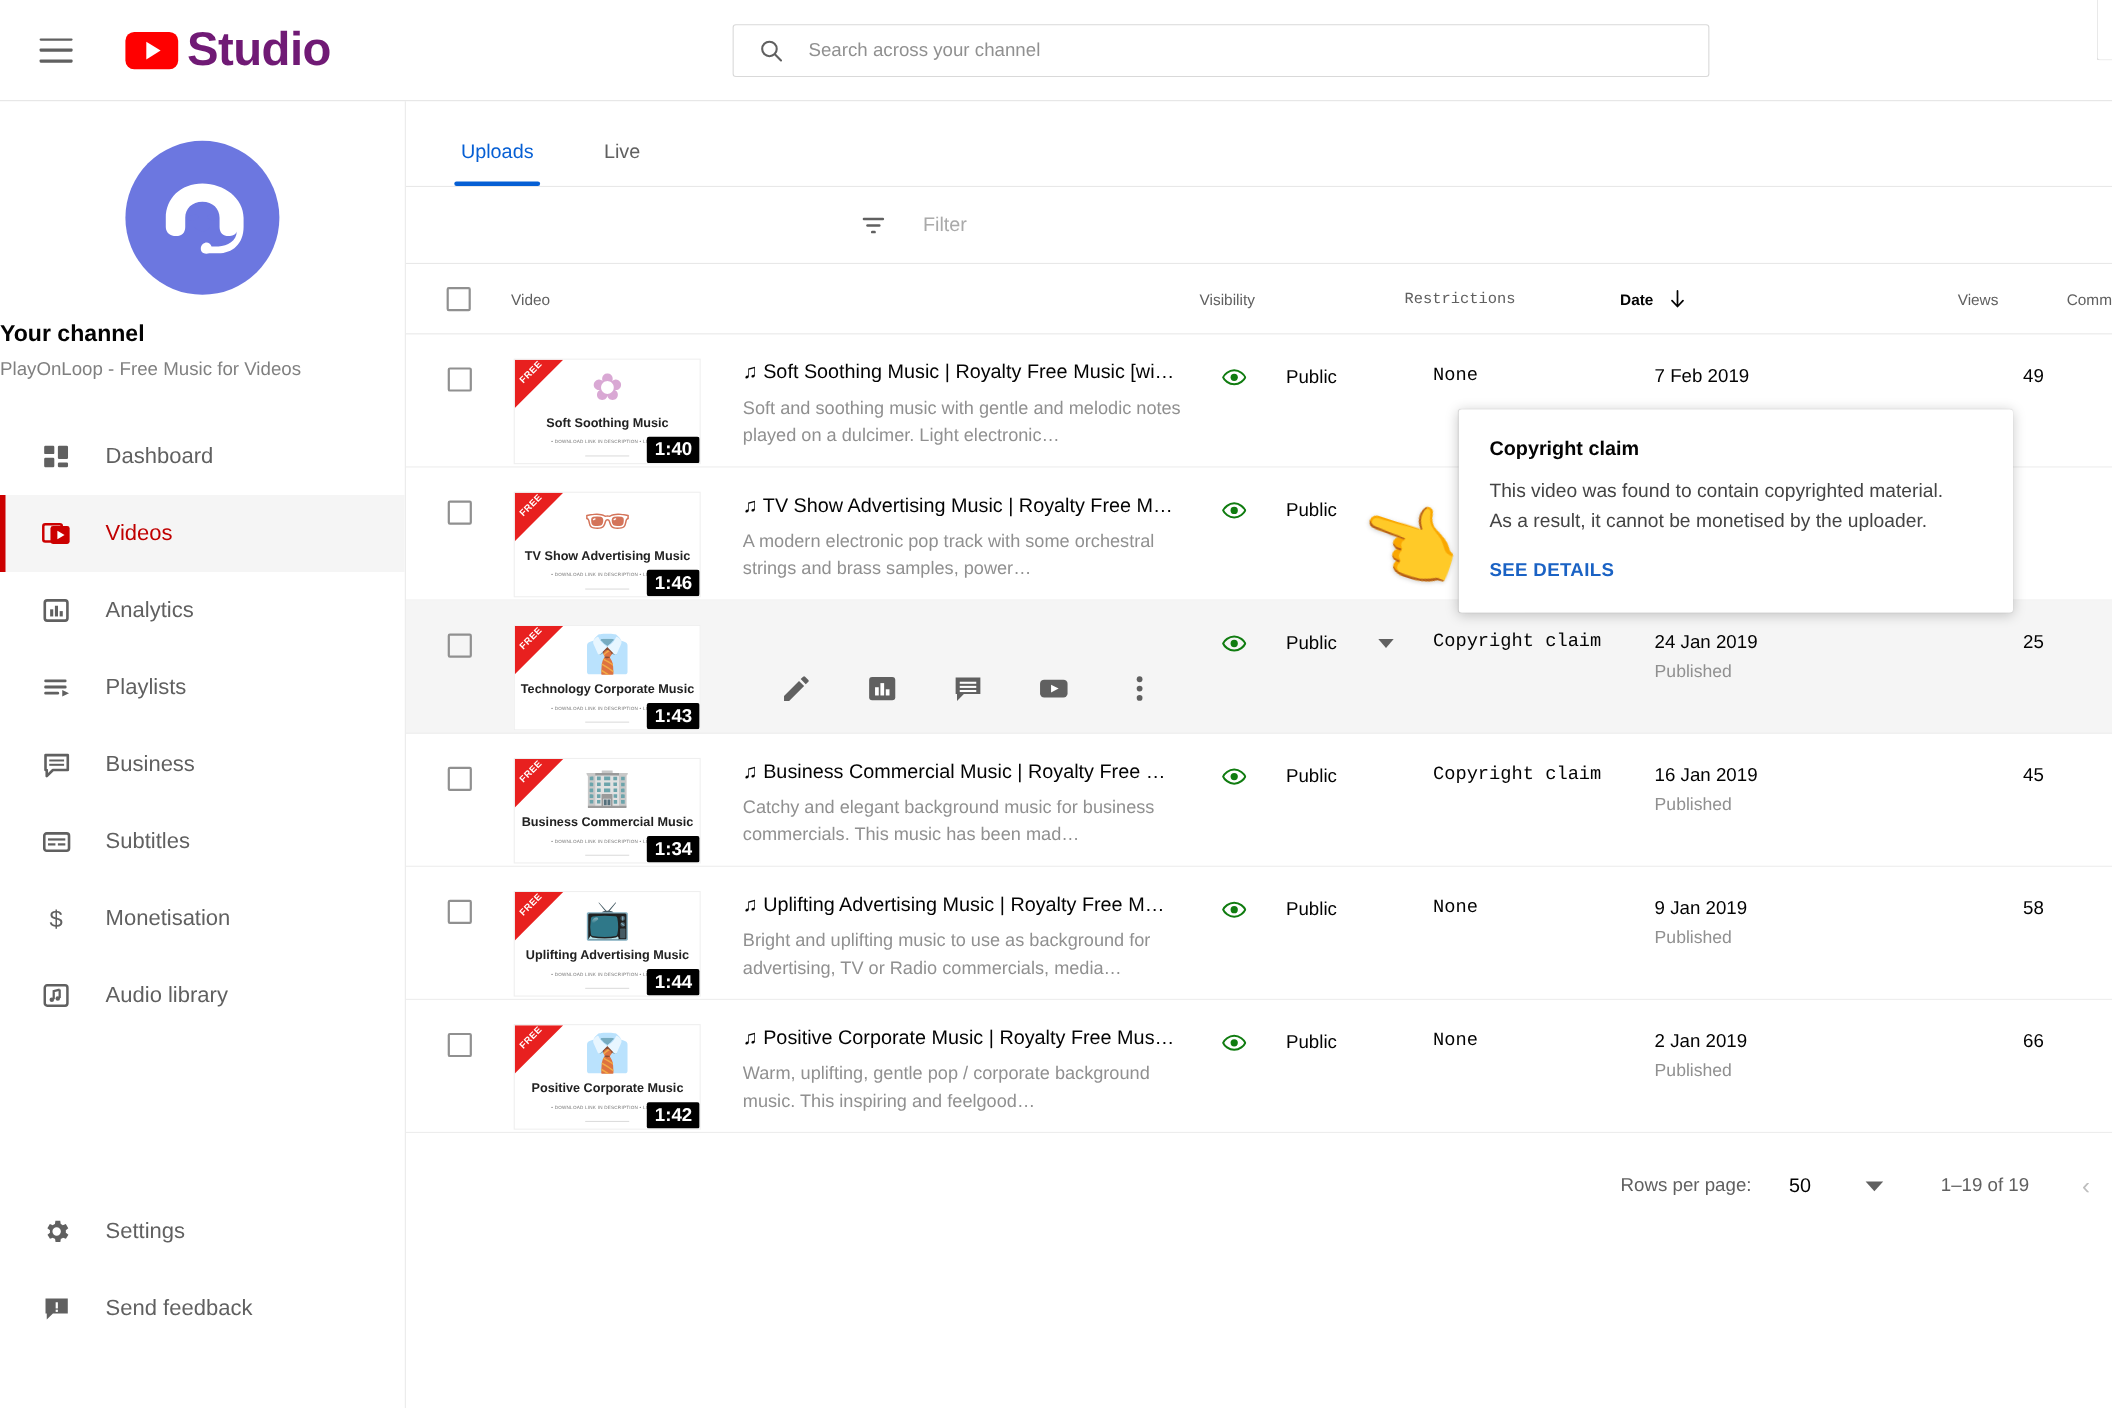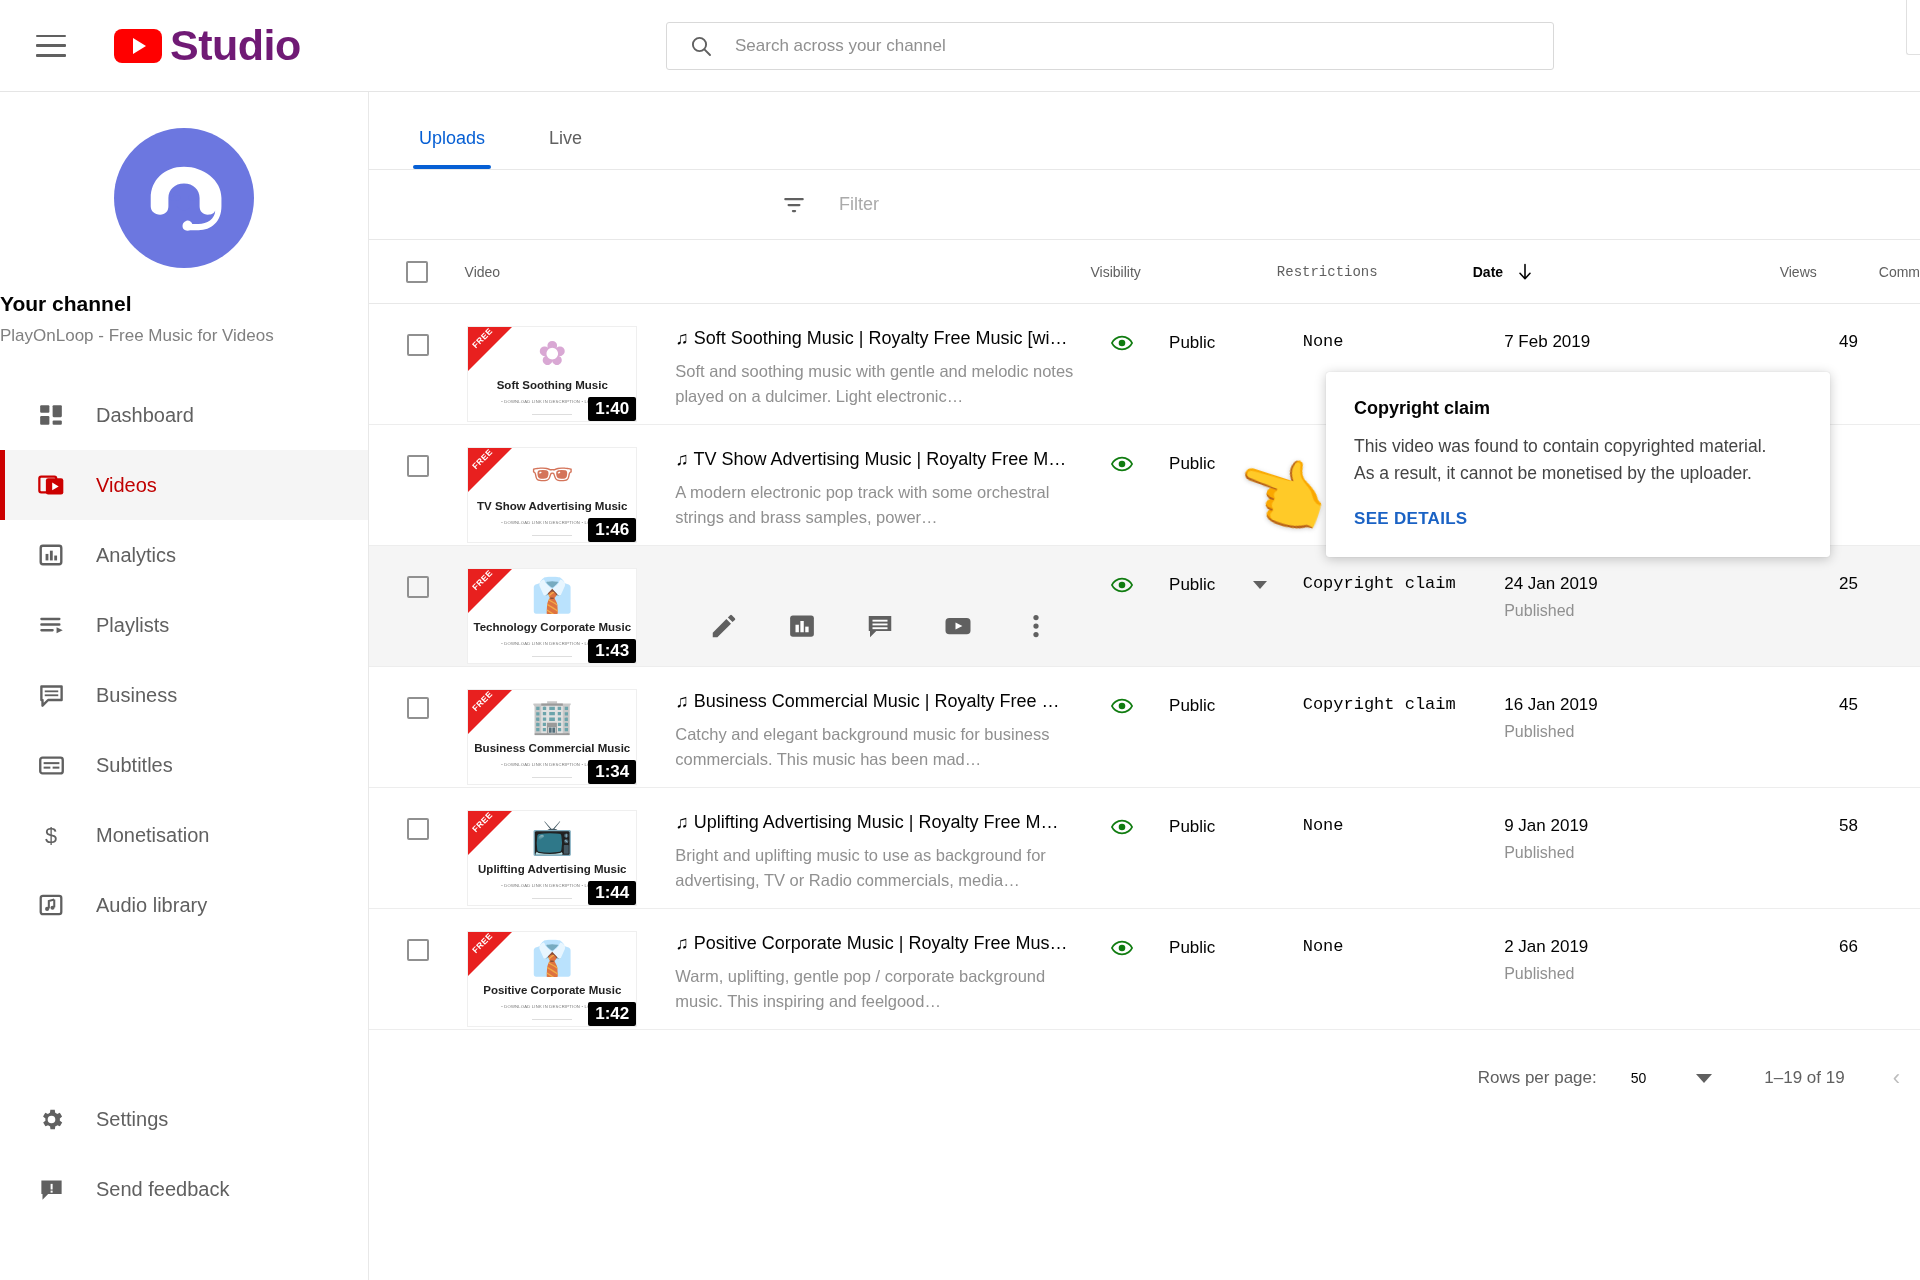--- a/index.html
+++ b/index.html
@@ -207,21 +207,21 @@
     margin-left: 72px; padding-top: 20px;
   }
   .act { width: 30px; height: 30px; cursor: pointer; display: flex; align-items: center; justify-content: center; }
 
   
   .pagination {
     height: 96px; display: flex; align-items: center; justify-content: flex-end;
     padding-right: 20px; font-size: 17px; color: #606060;
   }
   .rpp-label { color: #606060; }
-  .rpp-value { margin-left: 34px; color: #030303; font-size: 14px; }
+  .rpp-value { margin-left: 34px; color: #030303; font-size: 18px; }
   .rpp-caret {
     width: 0; height: 0; margin-left: 50px;
     border-left: 8px solid transparent; border-right: 8px solid transparent;
     border-top: 9px solid #606060; cursor: pointer;
   }
   .range { margin-left: 52px; color: #606060; }
   .pg-arrow { margin-left: 48px; color: #bdbdbd; font-size: 22px; cursor: pointer; }
 
   
   .tooltip {

